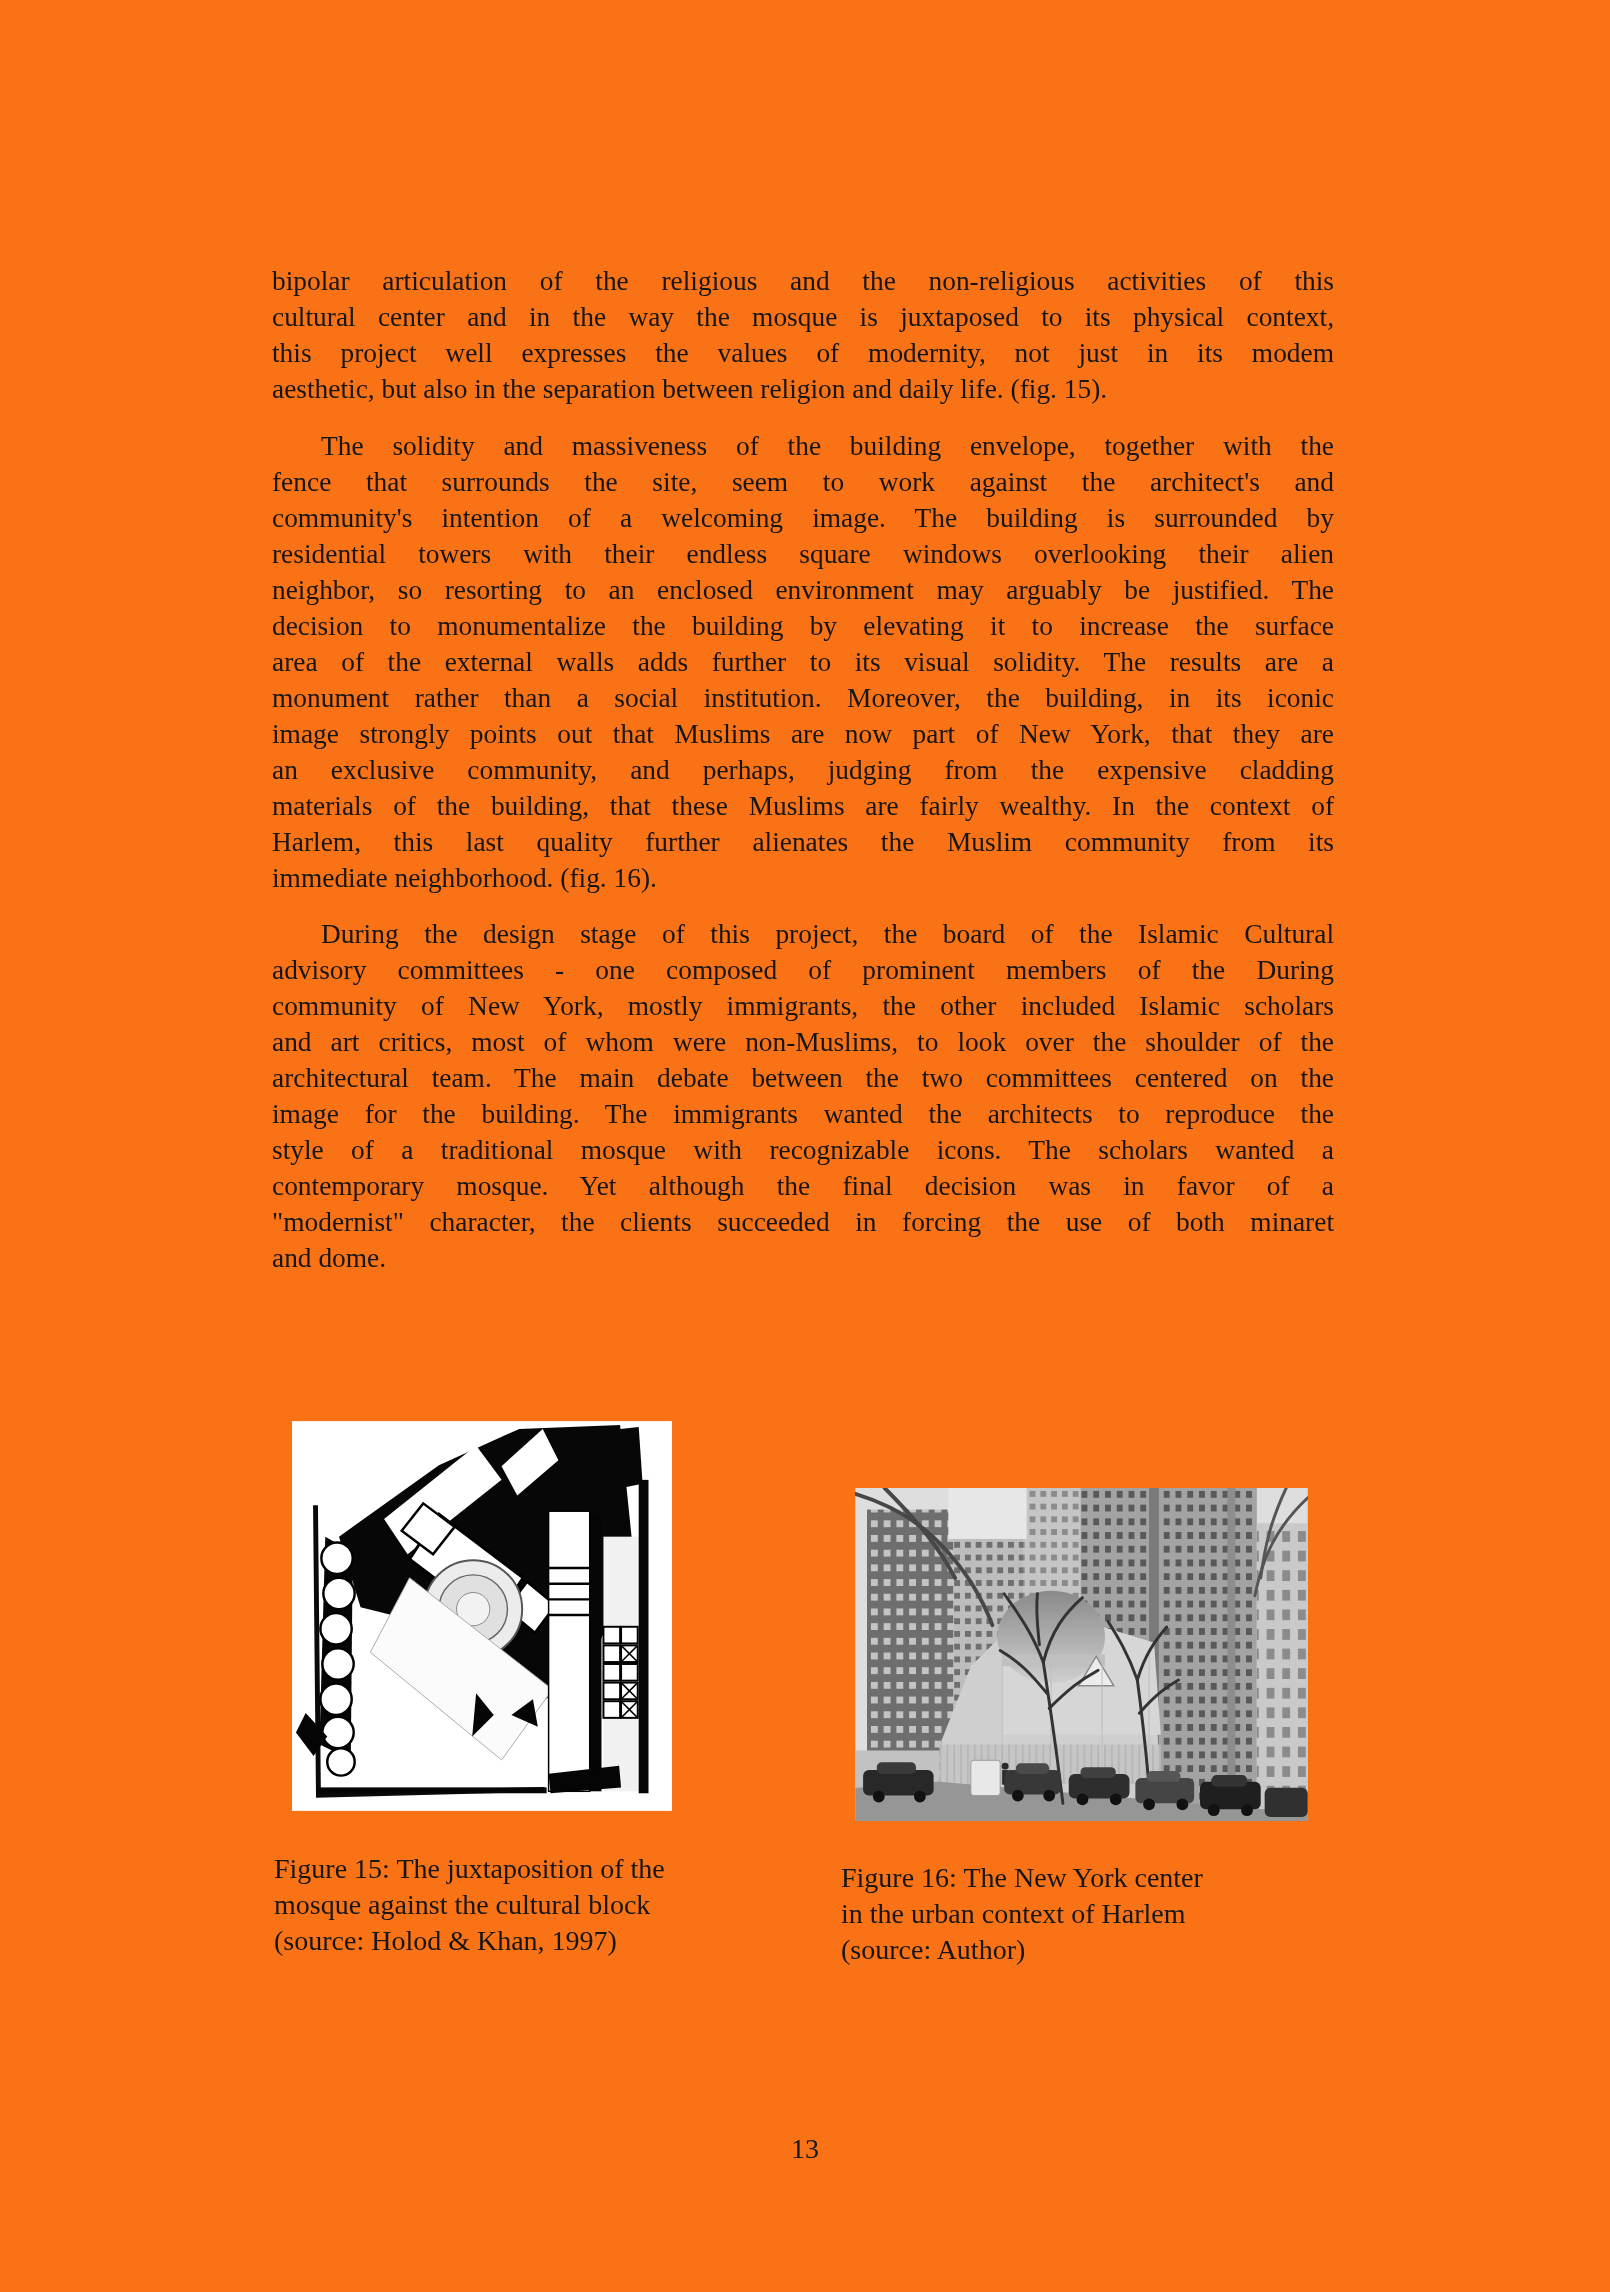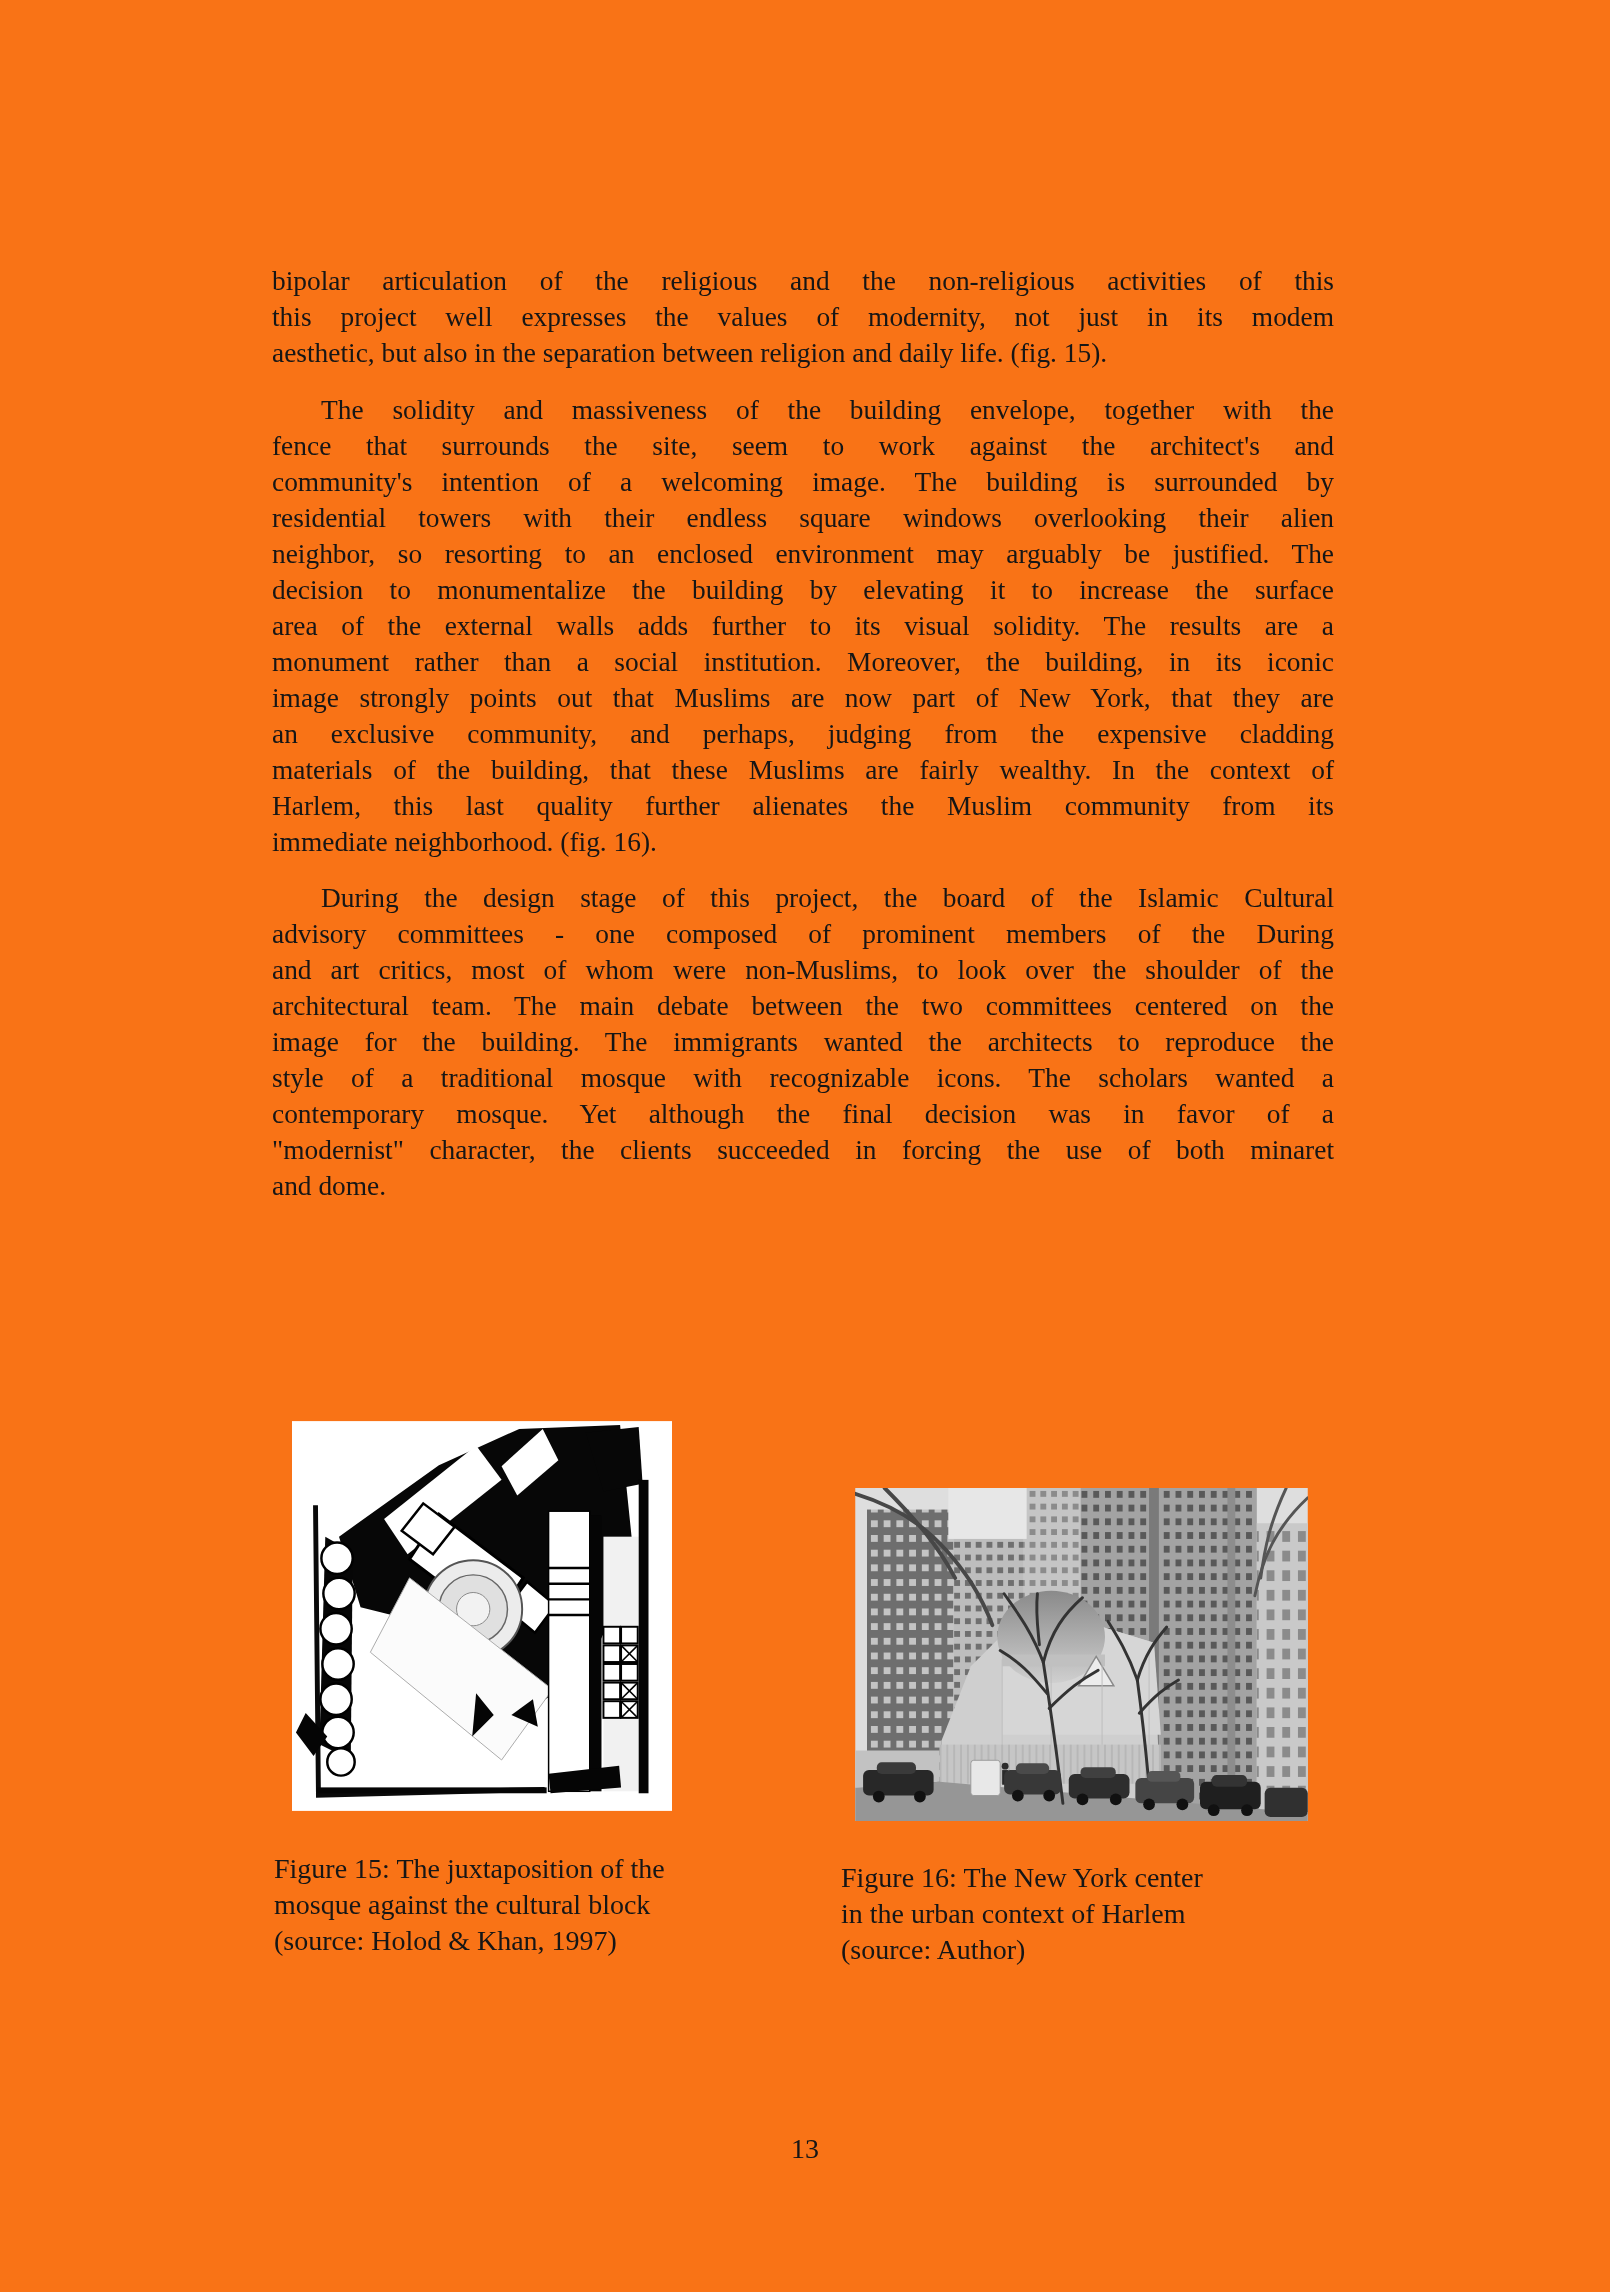--- a/index.html
+++ b/index.html
@@ -44,20 +44,21 @@
 </style>
 </head>
 <body>
 
 <div class="page">
 
   <div class="text-block">
 
     <div class="para">
       <div class="jline">bipolar articulation of the religious and the non-religious activities of this</div>
+      <div class="jline">cultural center and in the way the mosque is juxtaposed to its physical context,</div>
       <div class="jline">this project well expresses the values of modernity, not just in its modem</div>
       <div class="jline last">aesthetic, but also in the separation between religion and daily life. (fig. 15).</div>
     </div>
 
     <div class="para indented">
       <div class="jline">The solidity and massiveness of the building envelope, together with the</div>
       <div class="jline">fence that surrounds the site, seem to work against the architect's and</div>
       <div class="jline">community's intention of a welcoming image. The building is surrounded by</div>
       <div class="jline">residential towers with their endless square windows overlooking their alien</div>
       <div class="jline">neighbor, so resorting to an enclosed environment may arguably be justified. The</div>
@@ -67,20 +68,21 @@
       <div class="jline">image strongly points out that Muslims are now part of New York, that they are</div>
       <div class="jline">an exclusive community, and perhaps, judging from the expensive cladding</div>
       <div class="jline">materials of the building, that these Muslims are fairly wealthy. In the context of</div>
       <div class="jline">Harlem, this last quality further alienates the Muslim community from its</div>
       <div class="jline last">immediate neighborhood. (fig. 16).</div>
     </div>
 
     <div class="para indented">
       <div class="jline">During the design stage of this project, the board of the Islamic Cultural</div>
       <div class="jline">advisory committees - one composed of prominent members of the During</div>
+      <div class="jline">community of New York, mostly immigrants, the other included Islamic scholars</div>
       <div class="jline">and art critics, most of whom were non-Muslims, to look over the shoulder of the</div>
       <div class="jline">architectural team. The main debate between the two committees centered on the</div>
       <div class="jline">image for the building. The immigrants wanted the architects to reproduce the</div>
       <div class="jline">style of a traditional mosque with recognizable icons. The scholars wanted a</div>
       <div class="jline">contemporary mosque. Yet although the final decision was in favor of a</div>
       <div class="jline">"modernist" character, the clients succeeded in forcing the use of both minaret</div>
       <div class="jline last">and dome.</div>
     </div>
   </div>
 

